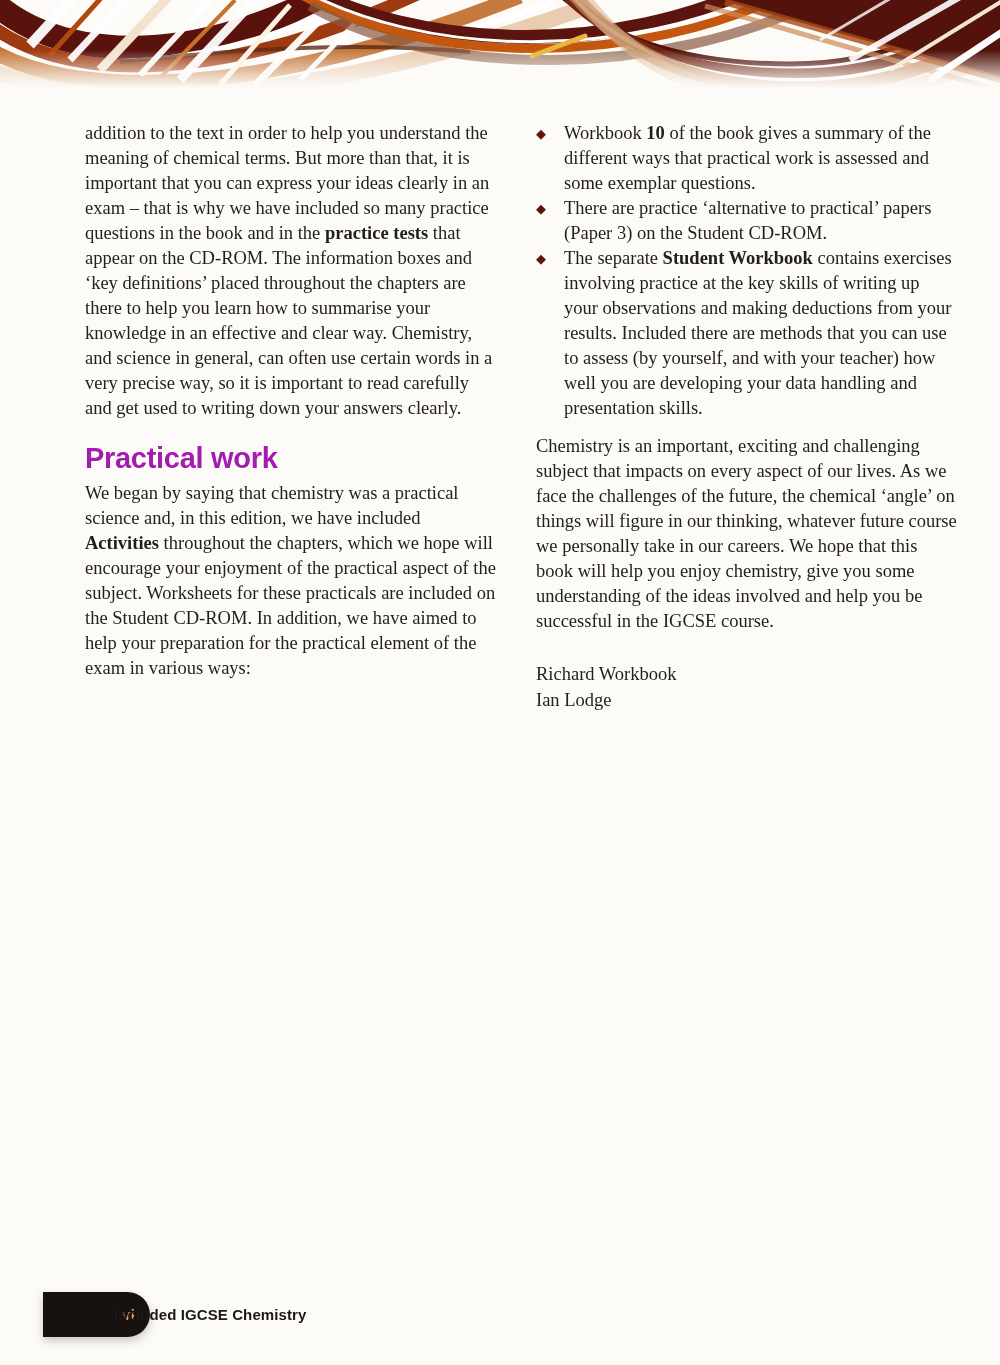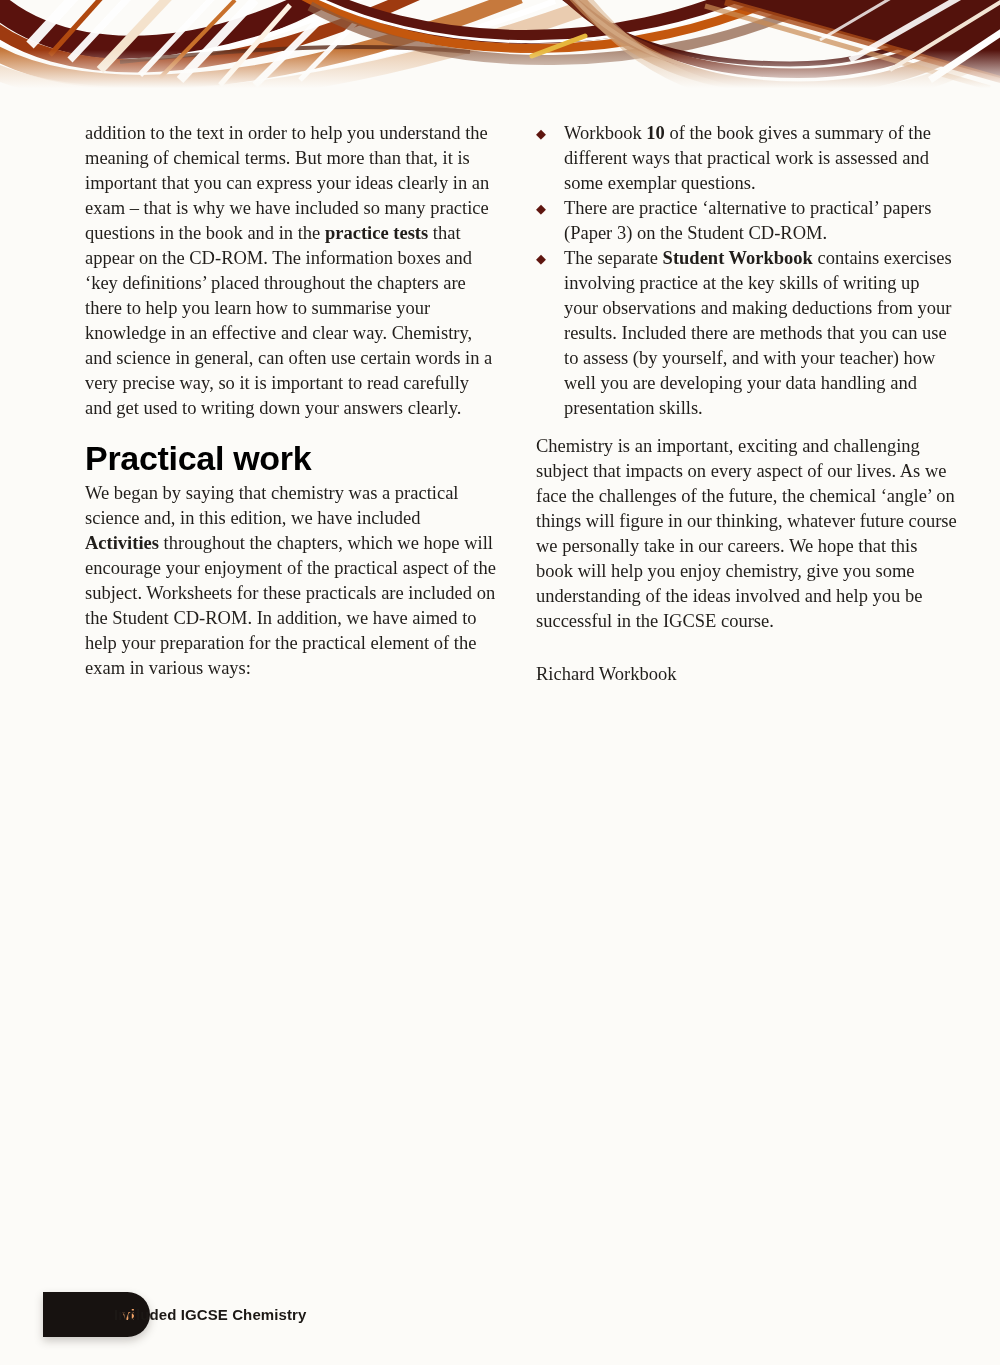--- a/index.html
+++ b/index.html
@@ -32,24 +32,24 @@
     font-size: 18.5px;
     line-height: 25px;
   }
   .col-left { width: 412px; flex: none; }
   .col-right { flex: 1; min-width: 0; }
   p { margin: 0; }
   .bold-inline { font-weight: bold; }
   .section-heading {
     font-family: "Liberation Sans", "DejaVu Sans", sans-serif;
     font-weight: bold;
-    font-size: 34px;
+    font-size: 29px;
     line-height: 30px;
     letter-spacing: -0.3px;
-    color: #000000;
+    color: #a21caf;
     margin: 22px 0 8px 0;
   }
   ul.bullet-list {
     list-style: none;
     margin: 0;
     padding: 0;
   }
   ul.bullet-list li {
     display: flex;
     align-items: flex-start;
@@ -184,20 +184,21 @@
         <li>
           <span class="bullet-marker">◆</span>
           <span class="bullet-text"><span>The separate </span><span class="bold-inline">Student Workbook</span><span> contains exercises involving practice at the key skills of writing up your observations and making deductions from your results. Included there are methods that you can use to assess (by yourself, and with your teacher) how well you are developing your data handling and presentation skills.</span></span>
         </li>
       </ul>
 
       <p class="closing-paragraph">Chemistry is an important, exciting and challenging subject that impacts on every aspect of our lives. As we face the challenges of the future, the chemical ‘angle’ on things will figure in our thinking, whatever future course we personally take in our careers. We hope that this book will help you enjoy chemistry, give you some understanding of the ideas involved and help you be successful in the IGCSE course.</p>
 
       <div class="authors">
         <div>Richard Workbook</div>
+        <div>Ian Lodge</div>
       </div>
     </div>
 
   </div>
 
   <div class="footer-pill">
     <span class="page-number">vi</span>
   </div>
   <div class="footer-title">Included IGCSE Chemistry</div>
 

